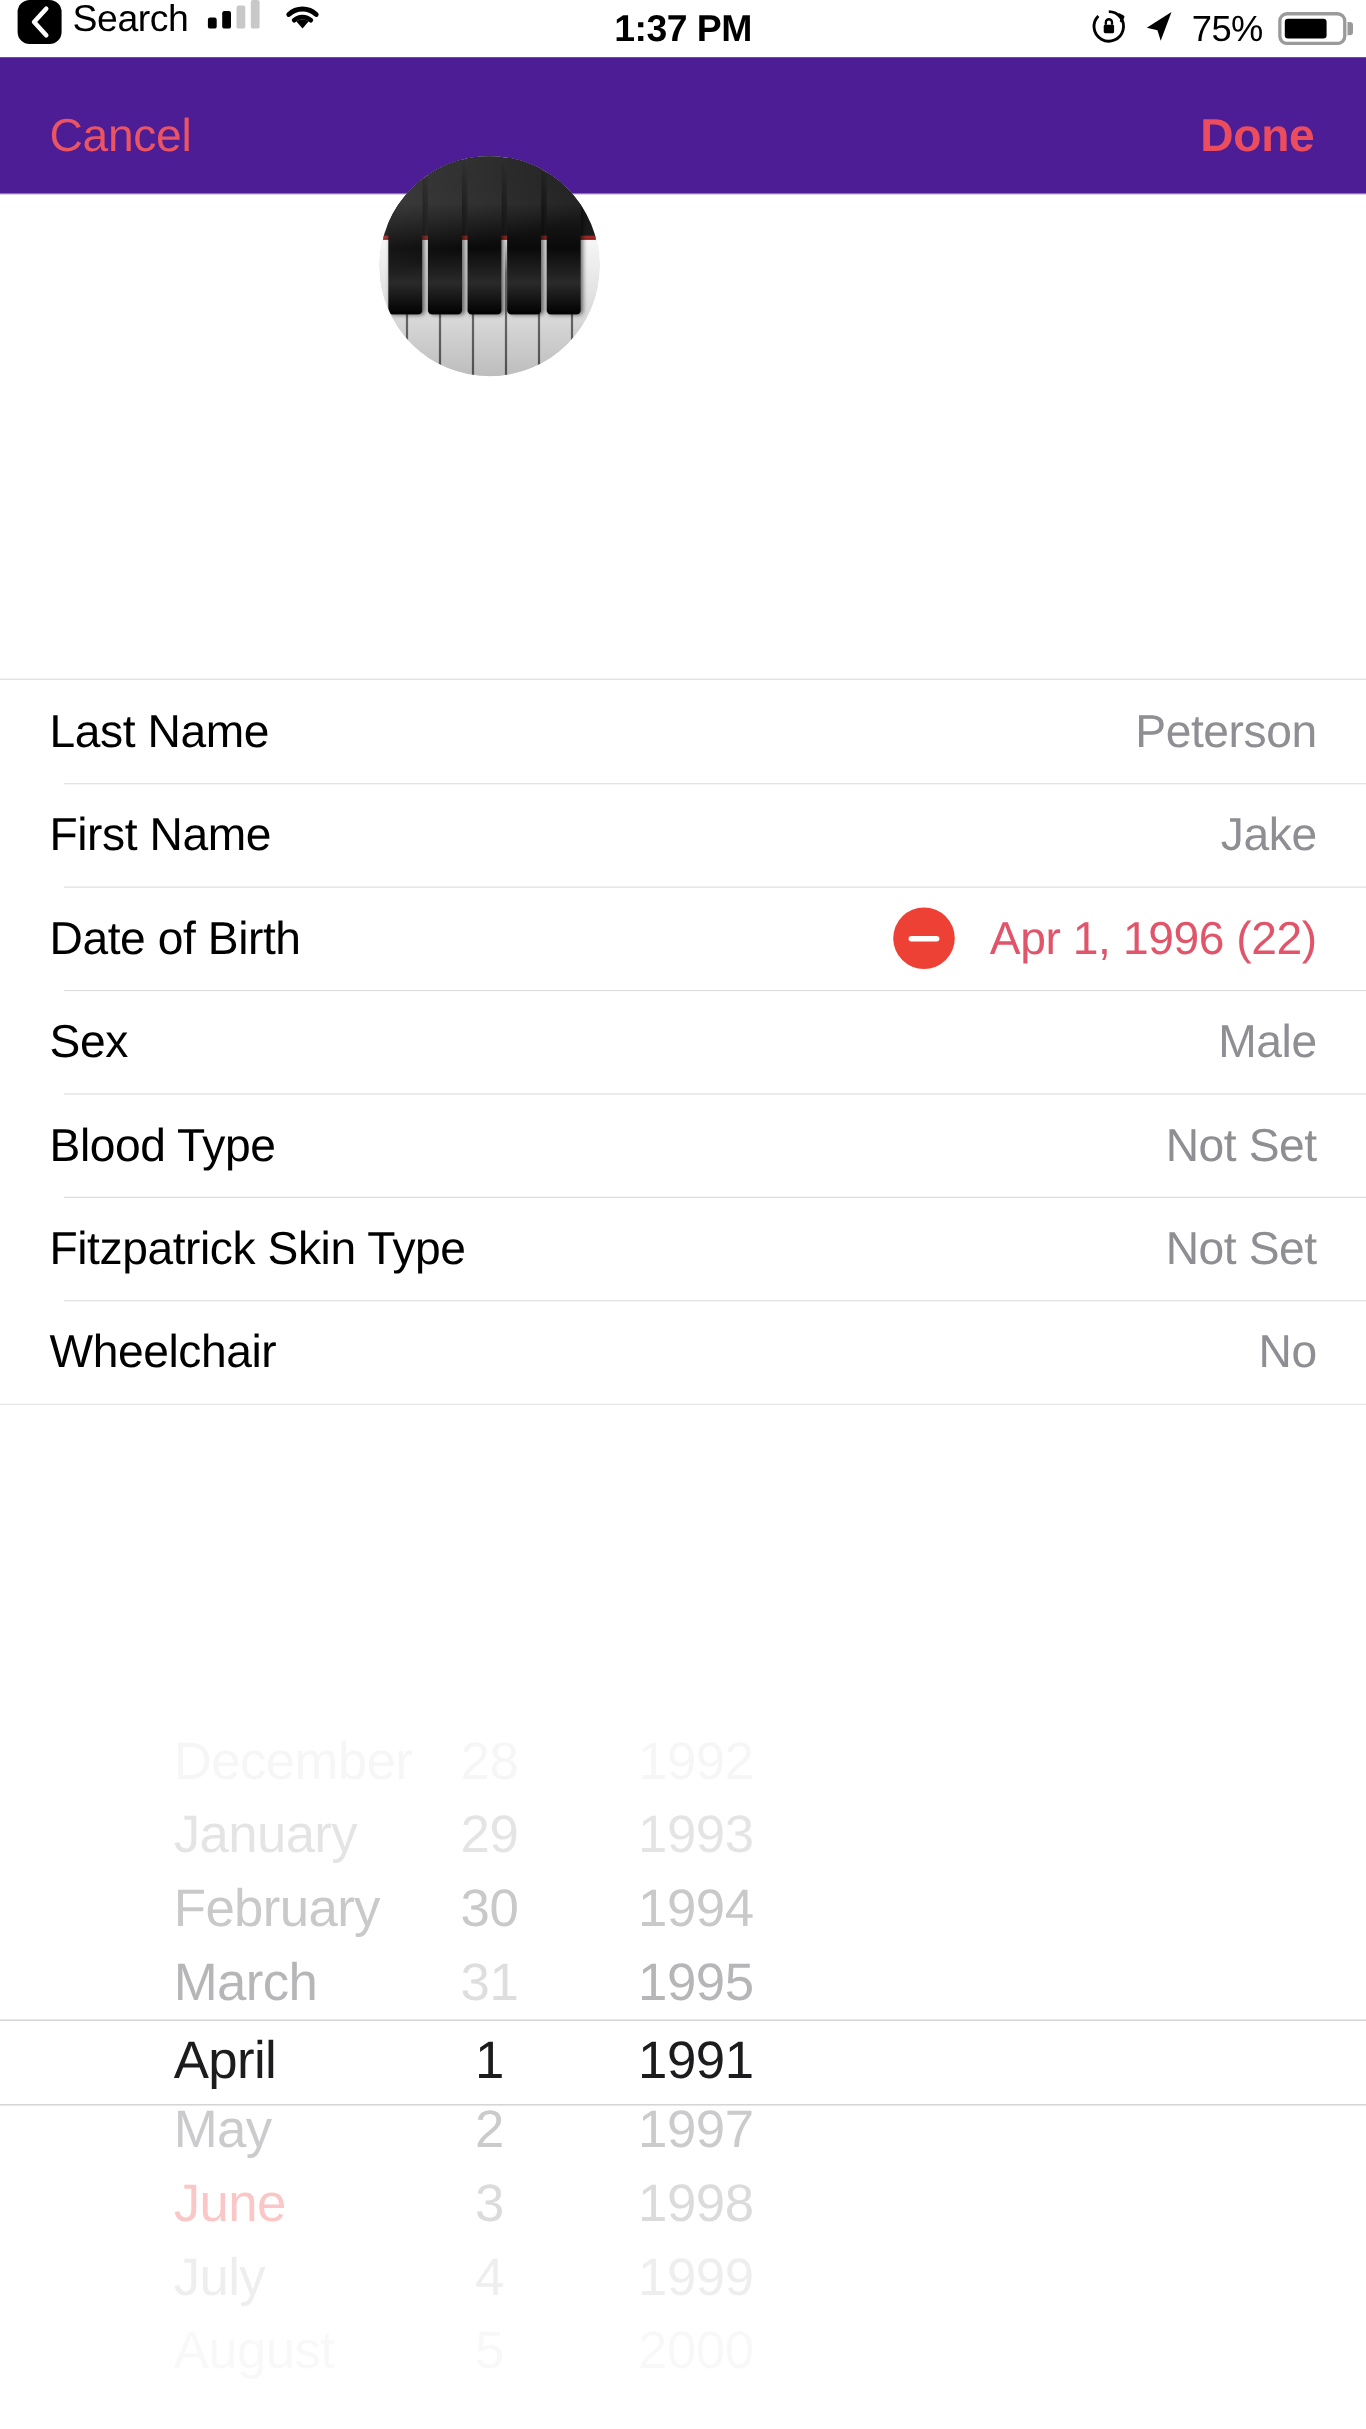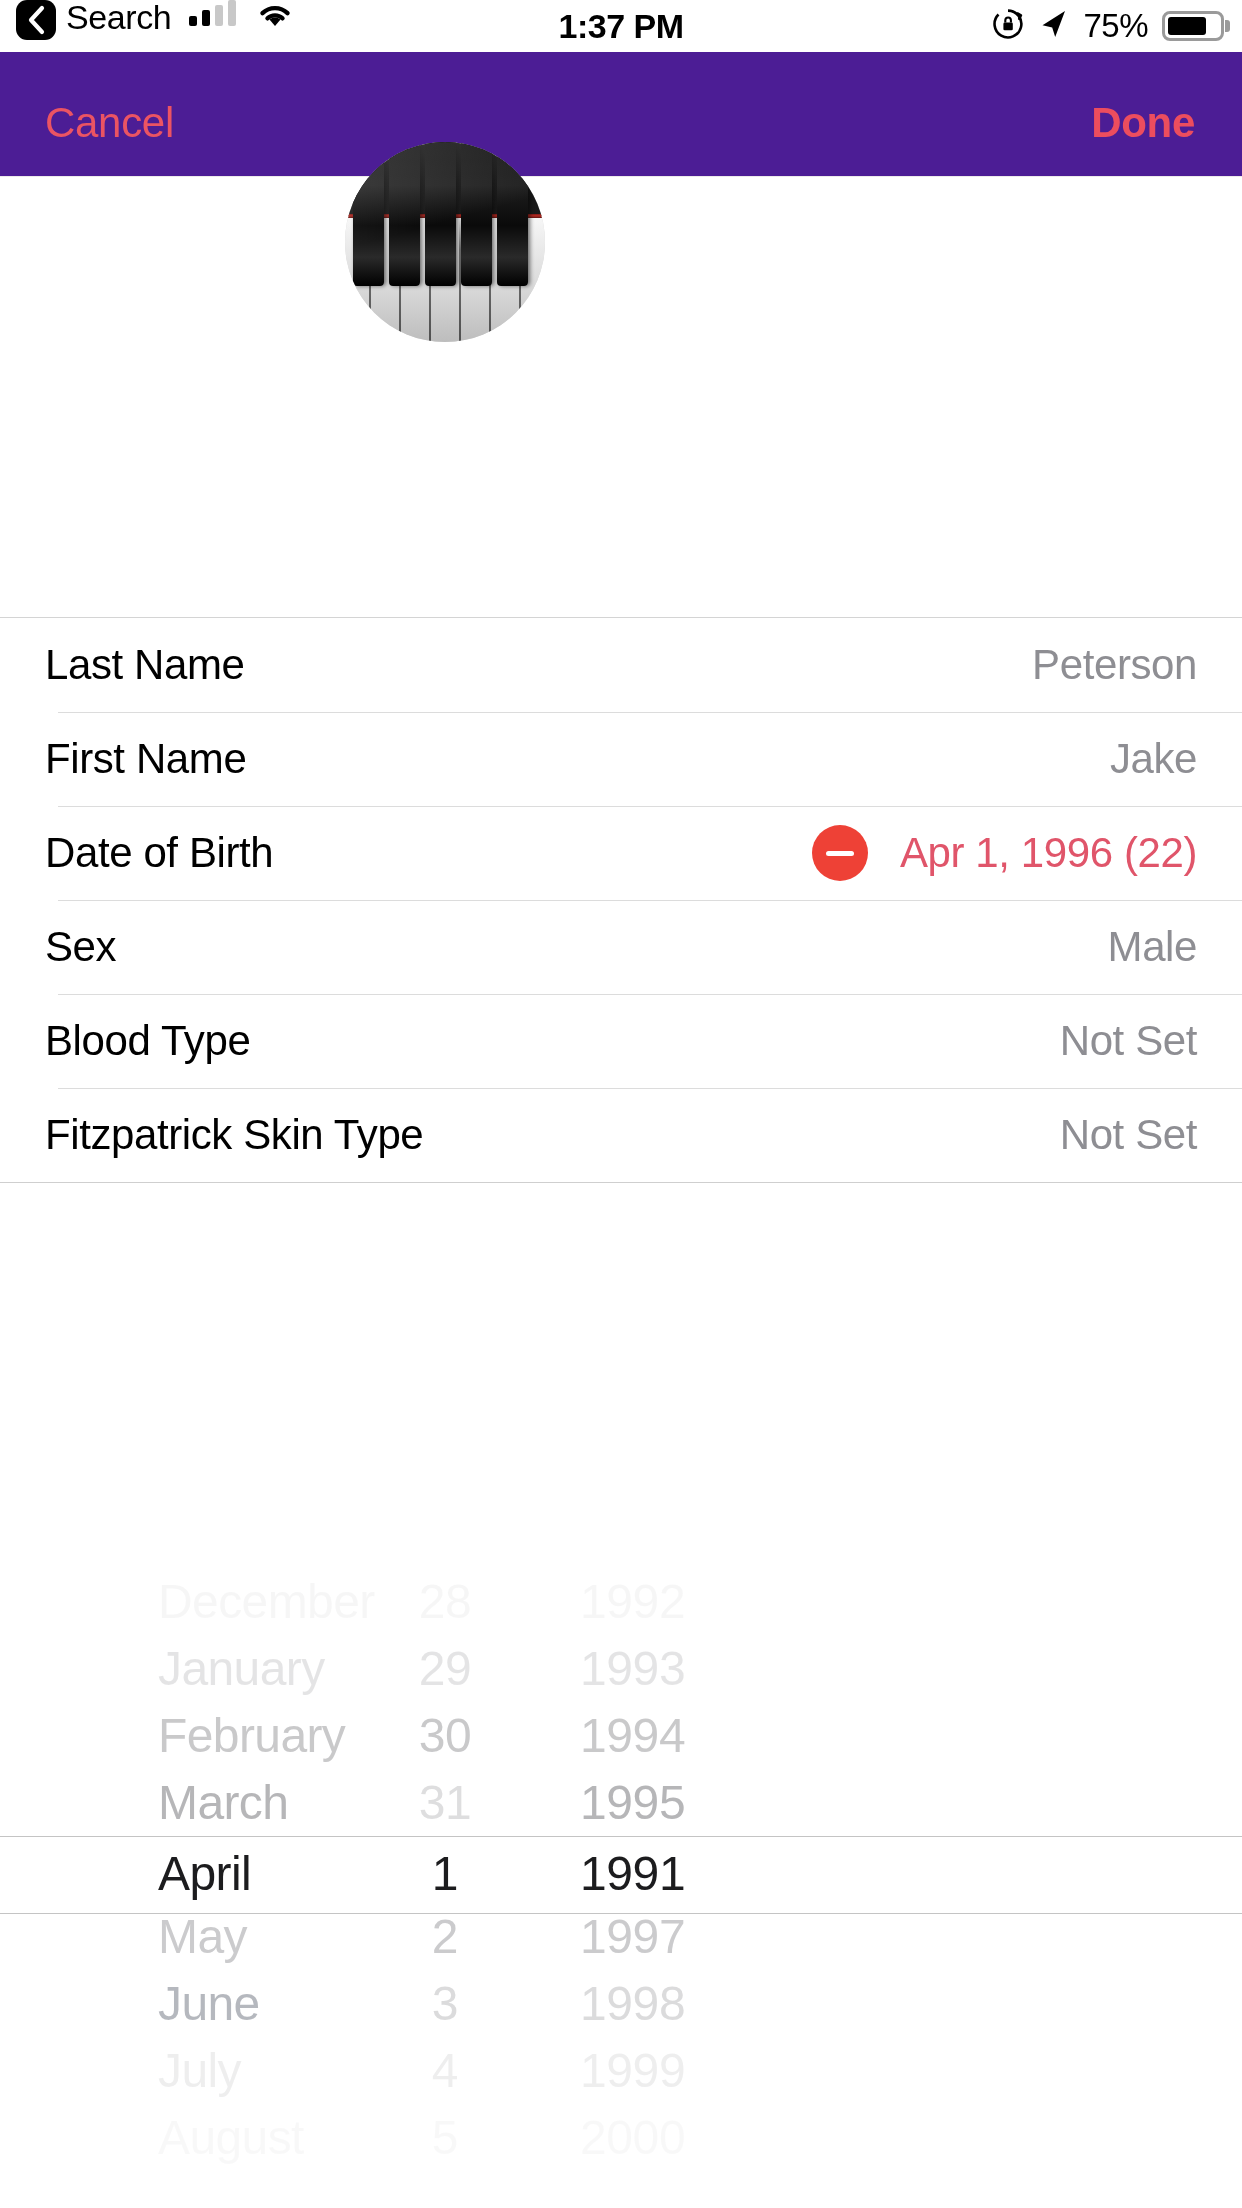--- a/index.html
+++ b/index.html
@@ -279,20 +279,26 @@
       <div class="row-right">
         <div class="row-value">Not Set</div>
       </div>
     </div>
     <div class="row">
       <div class="row-label">Fitzpatrick Skin Type</div>
       <div class="row-right">
         <div class="row-value">Not Set</div>
       </div>
     </div>
+    <div class="row">
+      <div class="row-label">Wheelchair</div>
+      <div class="row-right">
+        <div class="row-value">No</div>
+      </div>
+    </div>
   </div>
 
 <div class="picker" id="picker" style="top: 1277px; height: 931px;">
   <div class="picker-rows" id="picker-rows">
       <div class="pk-row" style="top: 291px;">
         <div class="pk-month" style="color: rgb(138, 138, 142); opacity: 0.07;">December</div>
         <div class="pk-day" style="color: rgb(138, 138, 142); opacity: 0.07;">28</div>
         <div class="pk-year" style="color: rgb(138, 138, 142); opacity: 0.07;">1992</div>
       </div>
       <div class="pk-row" style="top: 358px;">
@@ -314,21 +320,21 @@
         <div class="pk-month" style="color: rgb(28, 28, 30); opacity: 1; font-weight: 400;">April</div>
         <div class="pk-day" style="color: rgb(28, 28, 30); opacity: 1; font-weight: 400;">1</div>
         <div class="pk-year" style="color: rgb(28, 28, 30); opacity: 1; font-weight: 400;">1991</div>
       </div>
       <div class="pk-row" style="top: 626px;">
         <div class="pk-month" style="color: rgb(138, 138, 142); opacity: 0.44;">May</div>
         <div class="pk-day" style="color: rgb(138, 138, 142); opacity: 0.44;">2</div>
         <div class="pk-year" style="color: rgb(138, 138, 142); opacity: 0.44;">1997</div>
       </div>
       <div class="pk-row" style="top: 693px;">
-        <div class="pk-month" style="color: #0f172a; opacity: 0.3;">June</div>
+        <div class="pk-month" style="color: #ef4444; opacity: 0.3;">June</div>
         <div class="pk-day" style="color: rgb(138, 138, 142); opacity: 0.3;">3</div>
         <div class="pk-year" style="color: rgb(138, 138, 142); opacity: 0.3;">1998</div>
       </div>
       <div class="pk-row" style="top: 760px;">
         <div class="pk-month" style="color: rgb(138, 138, 142); opacity: 0.14;">July</div>
         <div class="pk-day" style="color: rgb(138, 138, 142); opacity: 0.14;">4</div>
         <div class="pk-year" style="color: rgb(138, 138, 142); opacity: 0.14;">1999</div>
       </div>
       <div class="pk-row" style="top: 827px;">
         <div class="pk-month" style="color: rgb(138, 138, 142); opacity: 0.05;">August</div>

